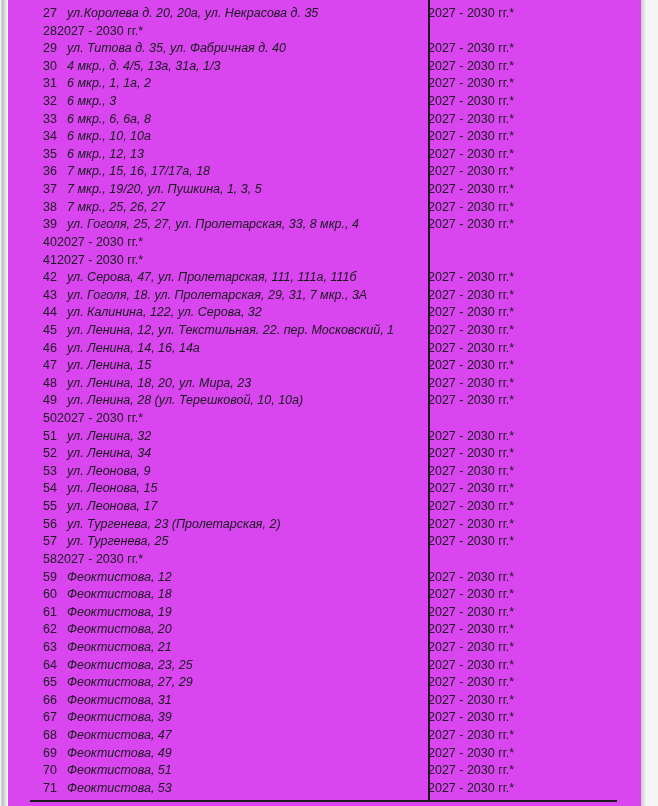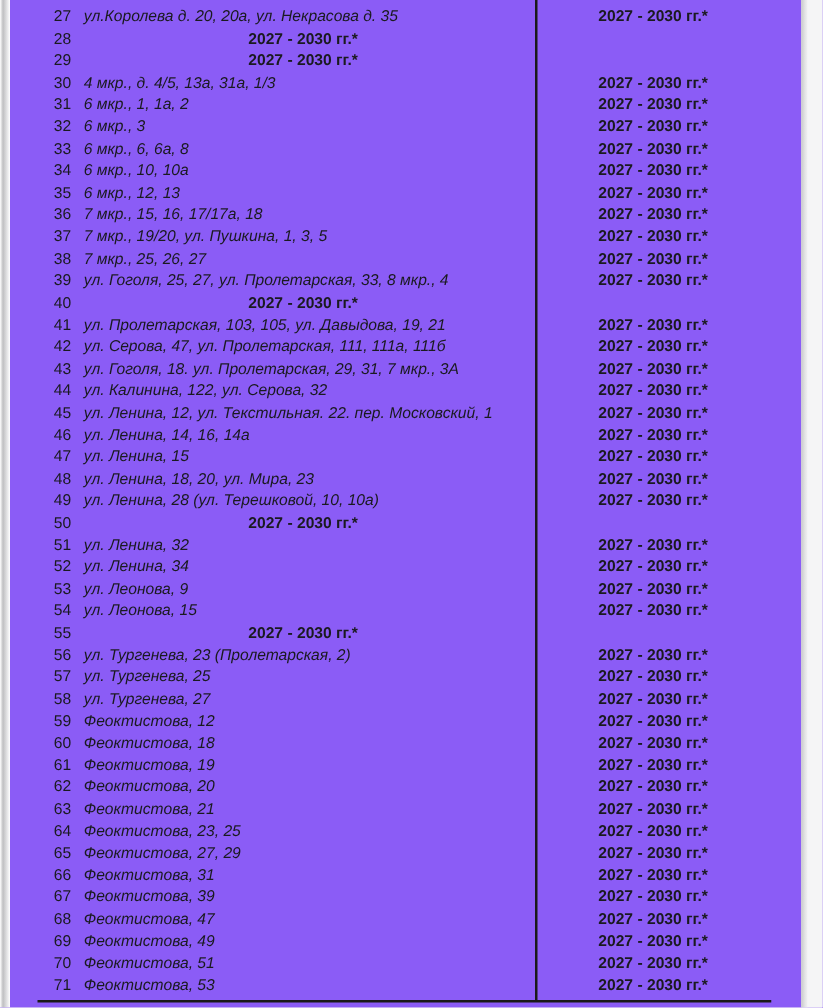--- a/index.html
+++ b/index.html
@@ -6,21 +6,21 @@
   html, body {
     width: 658px; height: 806px;
     background: #f5f5f6;
     font-family: "Liberation Sans", sans-serif;
     overflow: hidden;
   }
   .viewport { position: relative; width: 658px; height: 806px; }
   .page {
     position: absolute; left: 0; top: 0;
     width: 641px; height: 806px;
-    background: #8b5cf6;
+    background: #d946ef;
   }
   .edge-left {
     position: absolute; left: 0; top: 0;
     width: 8px; height: 806px;
     background: linear-gradient(to right, #ffffff 0%, #bfbfc1 30%, #dadadc 60%, #ffffff 100%);
     z-index: 3;
   }
   .edge-right {
     position: absolute; left: 641px; top: 0;
     width: 5px; height: 806px;
@@ -39,21 +39,21 @@
     align-items: center;
   }
   .cell {
     font-size: 12.5px;
     color: var(--text-color, #1a1a1f);
     line-height: 17.61px;
     white-space: nowrap;
   }
   .cell.num { text-align: right; }
   .cell.addr { padding-left: 10px; overflow: hidden; font-style: italic; }
-  .cell.years { text-align: center; font-weight: bold; }
+  .cell.years { text-align: left; }
   .v-sep {
     position: absolute; left: 428px; top: 0;
     width: 1.5px; height: 801px;
     background: var(--border-color, #1a1a1a);
     z-index: 2;
   }
   .bottom-border {
     position: absolute; left: 30px; top: 800px;
     width: 587px; height: 1.5px;
     background: var(--border-color, #1a1a1a);
@@ -70,20 +70,21 @@
           <div class="cell num">27</div>
           <div class="cell addr">ул.Королева д. 20, 20а, ул. Некрасова д. 35</div>
           <div class="cell years">2027 - 2030 гг.*</div>
         </div>
         <div class="row">
           <div class="cell num">28</div>
           <div class="cell years">2027 - 2030 гг.*</div>
         </div>
         <div class="row">
           <div class="cell num">29</div>
+          <div class="cell addr">ул. Титова д. 35, ул. Фабричная д. 40</div>
           <div class="cell years">2027 - 2030 гг.*</div>
         </div>
         <div class="row">
           <div class="cell num">30</div>
           <div class="cell addr">4 мкр., д. 4/5, 13а, 31а, 1/3</div>
           <div class="cell years">2027 - 2030 гг.*</div>
         </div>
         <div class="row">
           <div class="cell num">31</div>
           <div class="cell addr">6 мкр., 1, 1а, 2</div>
@@ -128,21 +129,20 @@
           <div class="cell num">39</div>
           <div class="cell addr">ул. Гоголя, 25, 27, ул. Пролетарская, 33, 8 мкр., 4</div>
           <div class="cell years">2027 - 2030 гг.*</div>
         </div>
         <div class="row">
           <div class="cell num">40</div>
           <div class="cell years">2027 - 2030 гг.*</div>
         </div>
         <div class="row">
           <div class="cell num">41</div>
-          <div class="cell addr">ул. Пролетарская, 103, 105, ул. Давыдова, 19, 21</div>
           <div class="cell years">2027 - 2030 гг.*</div>
         </div>
         <div class="row">
           <div class="cell num">42</div>
           <div class="cell addr">ул. Серова, 47, ул. Пролетарская, 111, 111а, 111б</div>
           <div class="cell years">2027 - 2030 гг.*</div>
         </div>
         <div class="row">
           <div class="cell num">43</div>
           <div class="cell addr">ул. Гоголя, 18. ул. Пролетарская, 29, 31, 7 мкр., 3А</div>
@@ -197,35 +197,35 @@
           <div class="cell addr">ул. Леонова, 9</div>
           <div class="cell years">2027 - 2030 гг.*</div>
         </div>
         <div class="row">
           <div class="cell num">54</div>
           <div class="cell addr">ул. Леонова, 15</div>
           <div class="cell years">2027 - 2030 гг.*</div>
         </div>
         <div class="row">
           <div class="cell num">55</div>
+          <div class="cell addr">ул. Леонова, 17</div>
           <div class="cell years">2027 - 2030 гг.*</div>
         </div>
         <div class="row">
           <div class="cell num">56</div>
           <div class="cell addr">ул. Тургенева, 23 (Пролетарская, 2)</div>
           <div class="cell years">2027 - 2030 гг.*</div>
         </div>
         <div class="row">
           <div class="cell num">57</div>
           <div class="cell addr">ул. Тургенева, 25</div>
           <div class="cell years">2027 - 2030 гг.*</div>
         </div>
         <div class="row">
           <div class="cell num">58</div>
-          <div class="cell addr">ул. Тургенева, 27</div>
           <div class="cell years">2027 - 2030 гг.*</div>
         </div>
         <div class="row">
           <div class="cell num">59</div>
           <div class="cell addr">Феоктистова, 12</div>
           <div class="cell years">2027 - 2030 гг.*</div>
         </div>
         <div class="row">
           <div class="cell num">60</div>
           <div class="cell addr">Феоктистова, 18</div>

